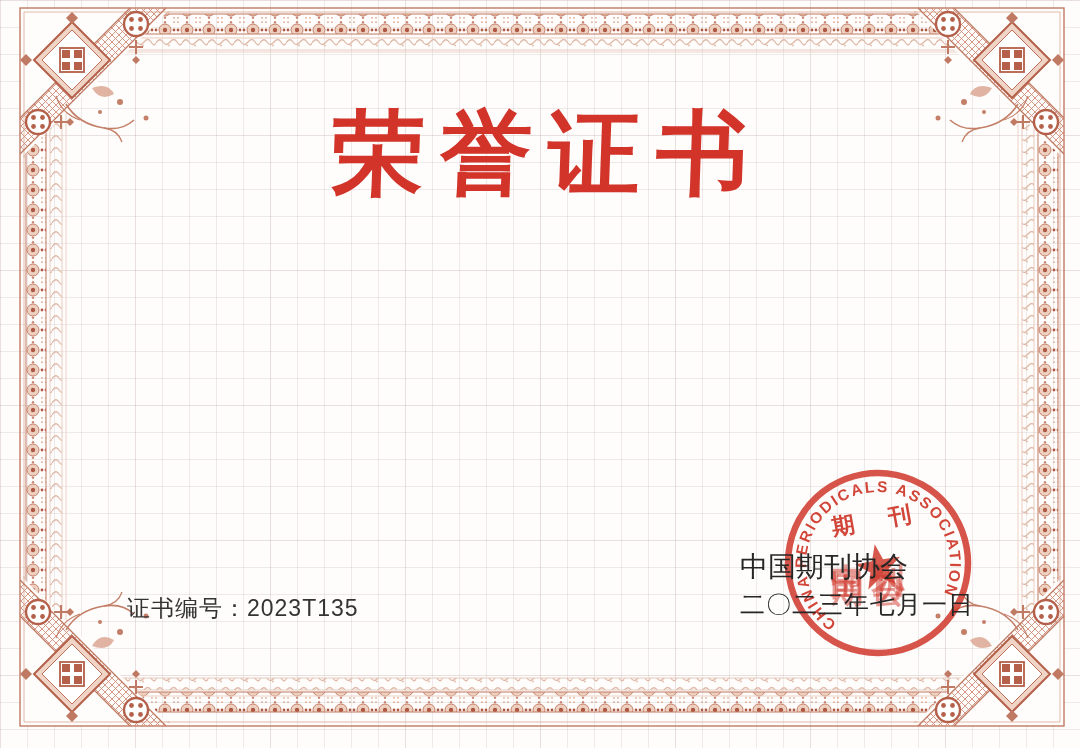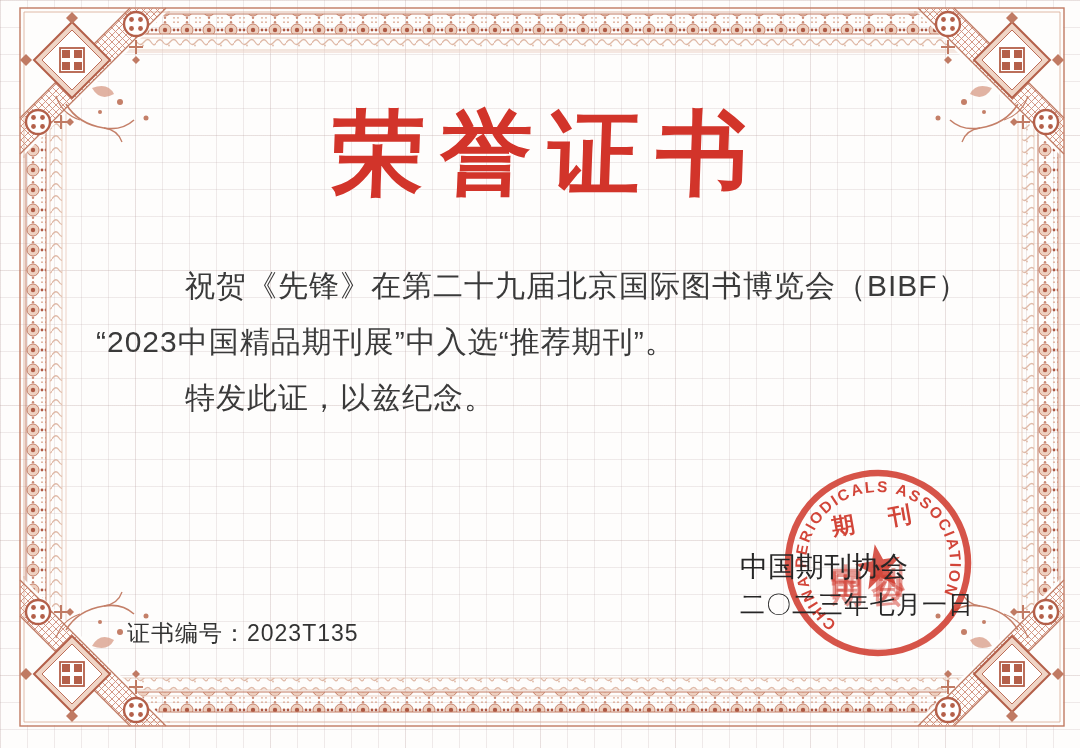--- a/index.html
+++ b/index.html
@@ -27,21 +27,21 @@
     transform:skewX(-2deg);
   }
   .body-text{
     position:absolute;left:96px;top:258px;width:880px;z-index:2;
     font-size:30px;color:#3a3a3a;line-height:56px;
     letter-spacing:1px;
   }
   .body-text p{margin:0;}
   .body-text p.indent{text-indent:89px;}
   .cert-no{
-    position:absolute;left:127px;top:618px;z-index:2;
+    position:absolute;left:127px;top:593px;z-index:2;
     font-size:23px;color:#333;letter-spacing:1px;
   }
   .seal-svg{position:absolute;left:779px;top:464px;z-index:2;opacity:.93;}
   .seal-script{
     position:absolute;z-index:3;
     writing-mode:vertical-rl;text-orientation:upright;
     font-size:33px;line-height:1;letter-spacing:5px;
     color:rgba(207,56,43,.5);font-weight:bold;
   }
   .seal-script.col-left{left:831px;top:537px;height:110px;}
@@ -139,25 +139,20 @@
     <rect x="66" y="52" width="952" height="644" fill="none" stroke="#ecd2c5" stroke-width="1"></rect>
 
     <use href="#cornerTL"></use>
     <use href="#cornerTL" transform="translate(1084,0) scale(-1,1)"></use>
     <use href="#cornerTL" transform="translate(0,734) scale(1,-1)"></use>
     <use href="#cornerTL" transform="translate(1084,734) scale(-1,-1)"></use>
   </svg>
 
   <h1 class="title">荣誉证书</h1>
 
-  <div class="body-text">
-    <p class="indent">祝贺《先锋》在第二十九届北京国际图书博览会（BIBF）</p>
-    <p>“2023中国精品期刊展”中入选“推荐期刊”。</p>
-    <p class="indent">特发此证，以兹纪念。</p>
-  </div>
 
   <div class="cert-no">
     <span>证书编号：</span><span>2023T135</span>
   </div>
 
   <svg class="seal-svg" width="198" height="198" viewBox="0 0 198 198" aria-hidden="true">
     <g transform="rotate(-10 99 99)">
       <circle cx="99" cy="99" r="90" fill="none" stroke="#cf382b" stroke-width="6.5" opacity="0.92"></circle>
       <path id="sealArc" d="M 48.1,150.9 A 72,72 0 1 1 149.9,150.9" fill="none"></path>
       <text font-size="15.5" font-weight="bold" fill="#cf382b" letter-spacing="2">

